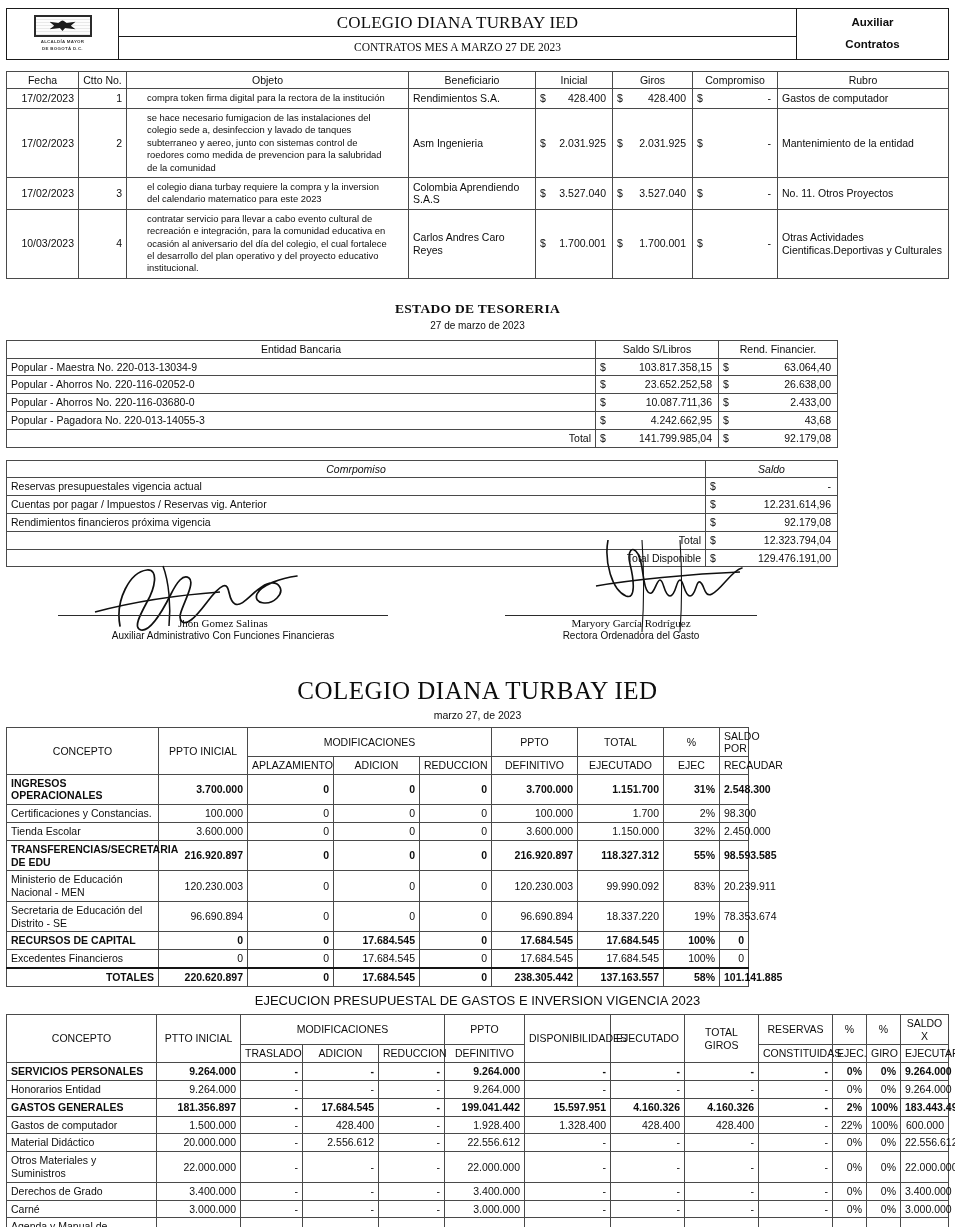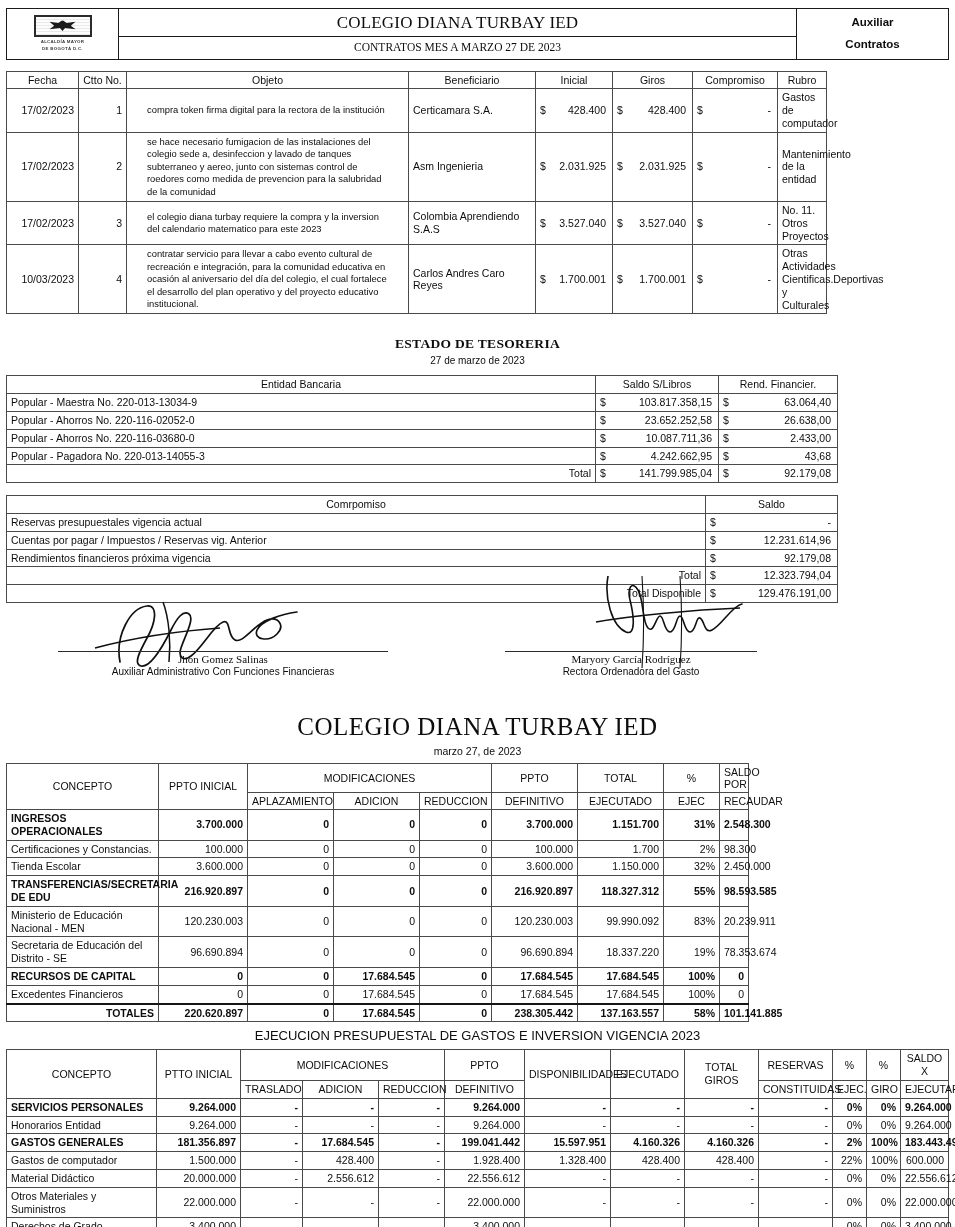--- a/index.html
+++ b/index.html
@@ -55,40 +55,40 @@
     font-size: 17px; text-align:center; padding: 4px 0 3px;
     border-bottom: 1.6px solid #1a1a1a; letter-spacing:.2px;
   }
   .title-sub {
     font-family:"Liberation Serif", serif;
     font-size: 11.5px; text-align:center; padding: 4px 0 3px;
   }
   .aux-cell { width: 152px; text-align:center; font-size: 11.5px; font-weight:bold; line-height:1.9; padding:3px 0 !important;}
 
   
-  .contracts { margin: 11px 6px 0 6px; width: 821px; }
+  .contracts { margin: 11px 6px 0 6px; width: 943px; }
   .contracts th { font-size:10.5px; font-weight:bold; text-align:center; background:#fff; padding:4px 2px; }
   .contracts td { font-size: 9.6px; }
   .contracts td.obj { font-size:9.4px; line-height:1.32; padding:3px 20px; }
   .money { position: relative; padding-right:6px !important; }
   .money .sym { position:absolute; left:4px; }
 
   
   .sec-title {
     text-align:center; font-family:"Liberation Serif", serif;
     font-weight:bold; font-size:13.5px; letter-spacing:.3px;
   }
   .sec-date { text-align:center; font-size:10px; margin-top:3px; }
 
   .tes { margin: 9px 6px 0 6px; width: 832px; }
   .tes th { font-weight:bold; text-align:center; font-size:10.3px; padding:3px 4px; }
   .tes td { font-size:10.2px; }
 
   .comp { margin: 12px 6px 0 6px; width: 832px; }
-  .comp th { font-weight:bold; text-align:center; font-size:10.3px; padding:3px 4px; }
+  .comp th { font-weight:bold; text-align:center; font-size:10.3px; padding:3px 4px;font-style:italic; }
   .comp td { font-size:10.2px; }
 
   
   .sigs { position: relative; height: 78px; margin-top: 18px; }
   .sig { position:absolute; text-align:center; }
   .sig .line { border-top: 1.1px solid #2b2b2b; width: 100%; }
   .sig .nm { font-size:11px; font-family:"Liberation Serif", serif; margin-top:1px; }
   .sig .rl { font-size:10px; margin-top:1px; }
   .sig-ink { position:absolute; pointer-events:none; }
 
@@ -168,21 +168,21 @@
         <th>Giros</th>
         <th>Compromiso</th>
         <th>Rubro</th>
       </tr>
     </thead>
     <tbody>
       <tr>
         <td class="ctr">17/02/2023</td>
         <td class="ctr">1</td>
         <td class="obj lf">compra token firma digital para la rectora  de la institución</td>
-        <td class="lf">Certicamara S.A.</td>
+        <td class="lf">Rendimientos S.A.</td>
         <td class="rt money"><span class="sym">$</span><span>428.400</span></td>
         <td class="rt money"><span class="sym">$</span><span>428.400</span></td>
         <td class="rt money"><span class="sym">$</span><span>-</span></td>
         <td class="lf">Gastos de computador</td>
       </tr>
       <tr>
         <td class="ctr">17/02/2023</td>
         <td class="ctr">2</td>
         <td class="obj lf">se hace necesario fumigacion de las instalaciones del colegio sede a, desinfeccion y lavado de tanques subterraneo y aereo, junto con sistemas control de roedores como medida de prevencion para la salubridad de la comunidad</td>
         <td class="lf">Asm Ingenieria</td>

